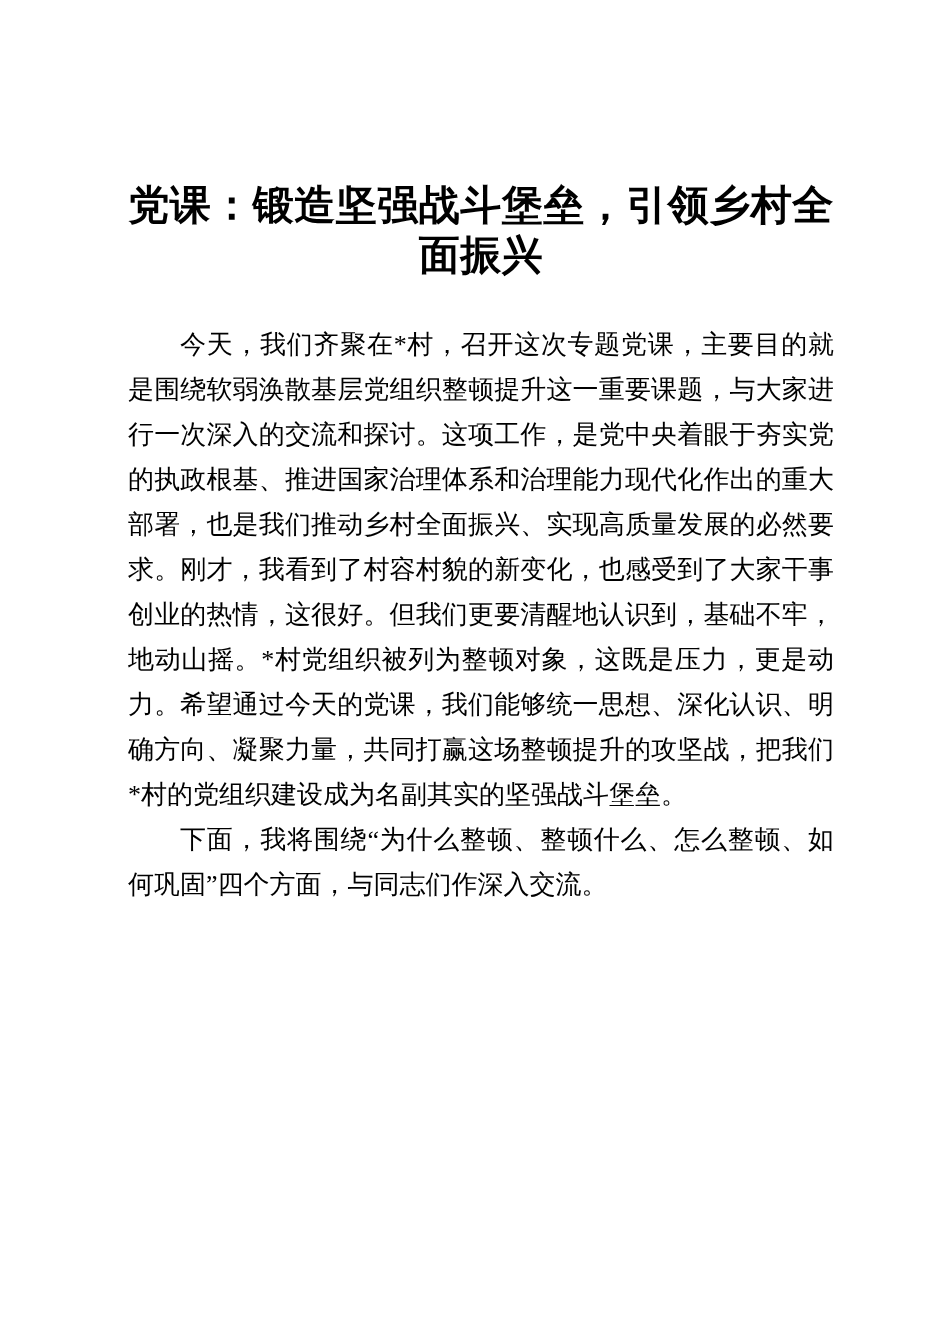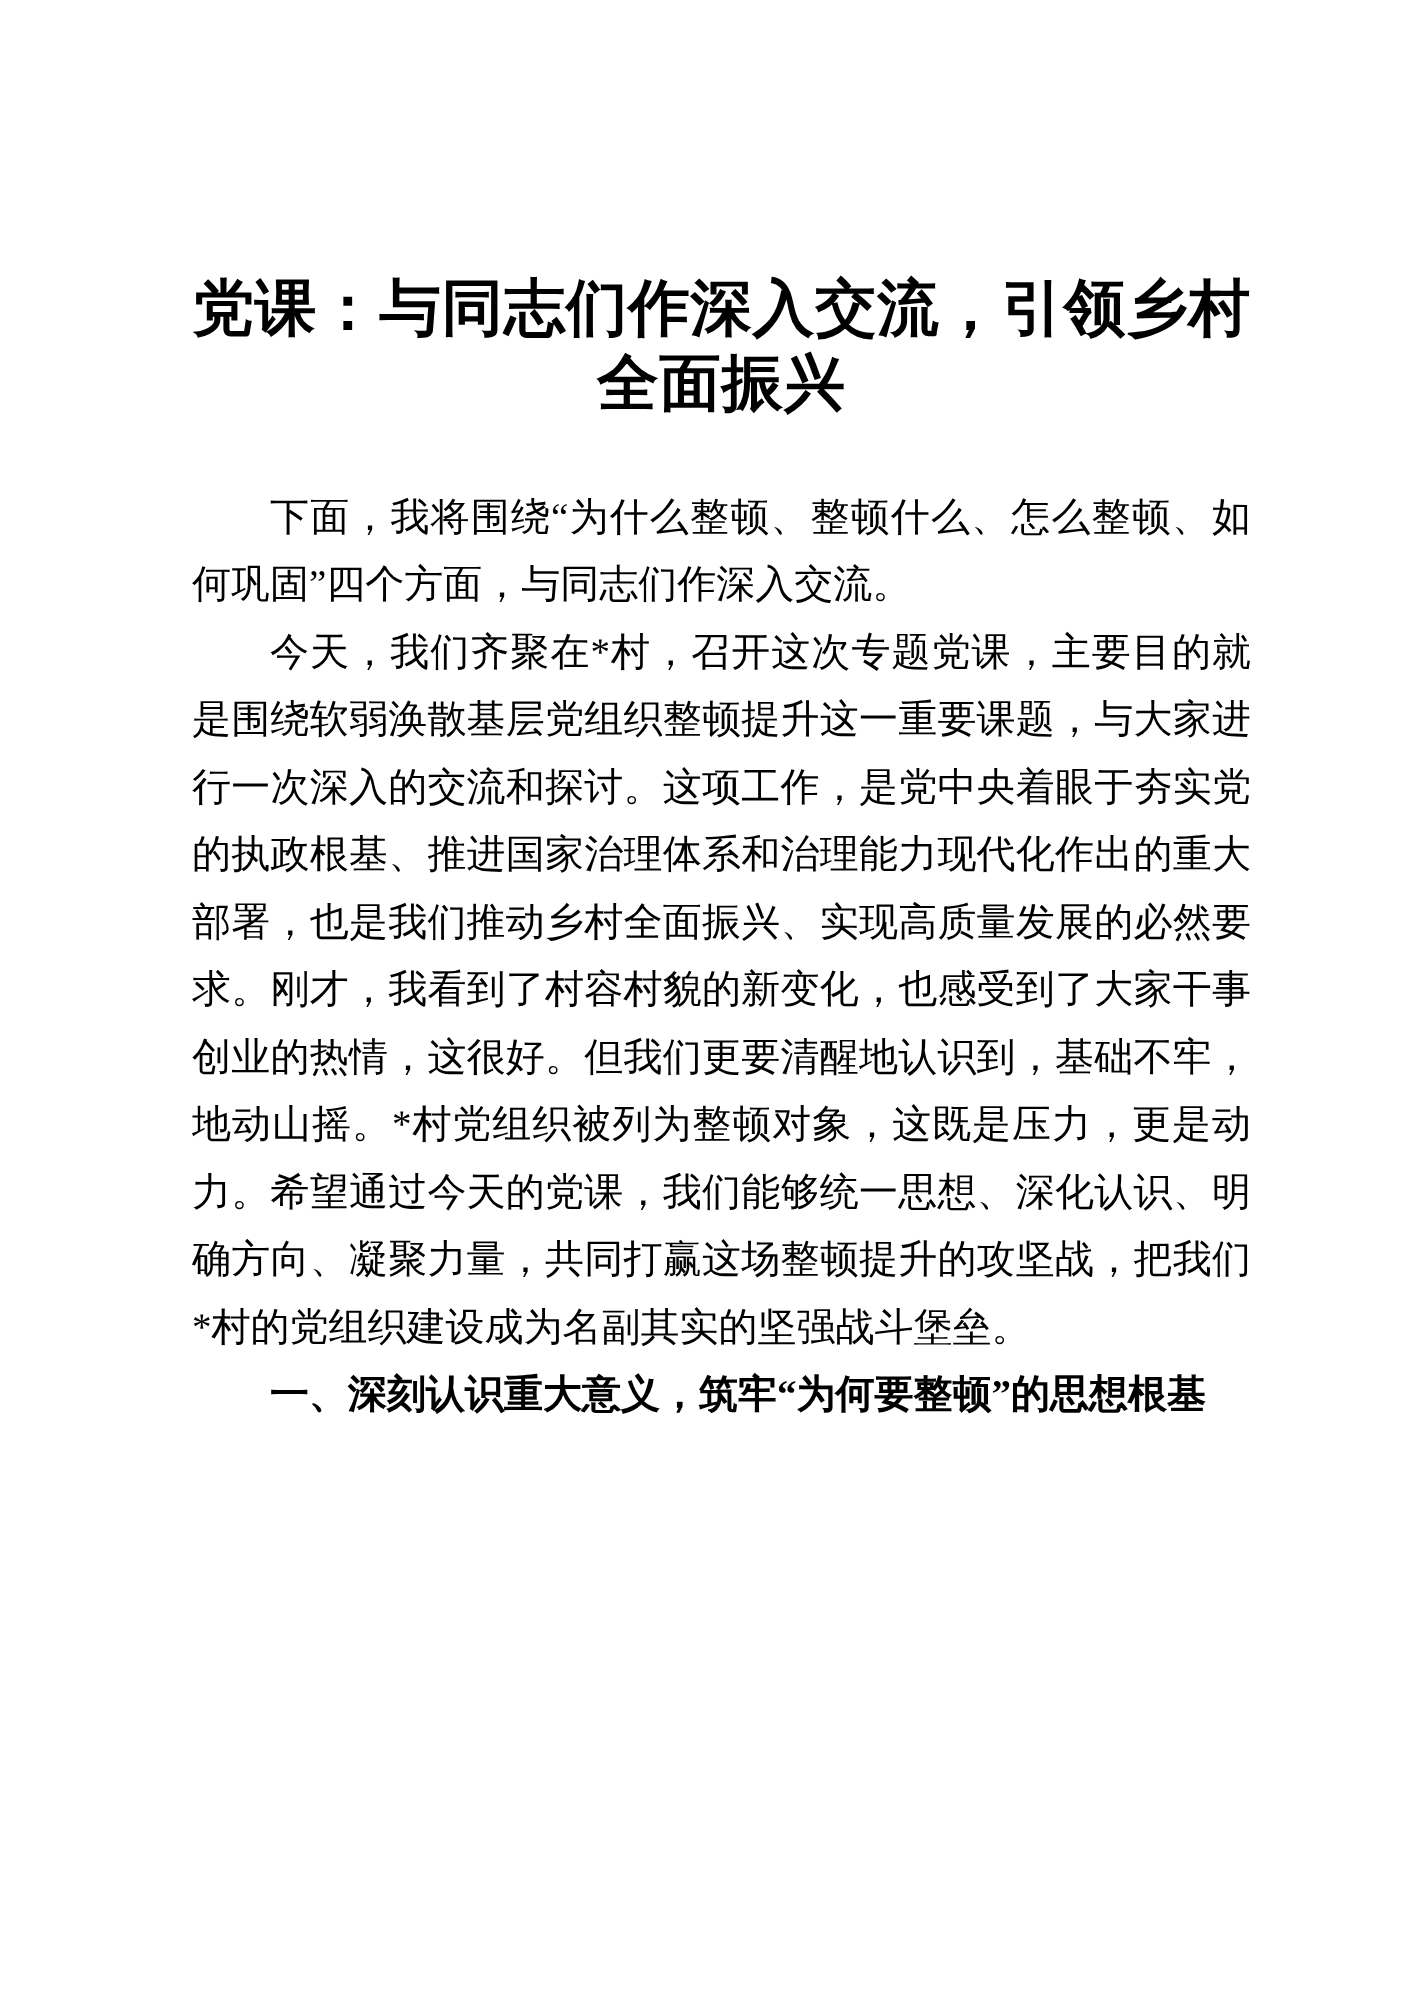--- a/index.html
+++ b/index.html
@@ -41,22 +41,21 @@
     text-indent: 0;
   }
   .section-heading {
     font-weight: 700;
   }
 </style>
 </head>
 <body>
 
 <div class="page">
-  <h1 class="doc-title">党课：与同志们作深入交流，引领乡村全面振兴</h1>
+  <h1 class="doc-title">党课：锻造坚强战斗堡垒，引领乡村全面振兴</h1>
 
+
+  <p class="para">今天，我们齐聚在*村，召开这次专题党课，主要目的就是围绕软弱涣散基层党组织整顿提升这一重要课题，与大家进行一次深入的交流和探讨。这项工作，是党中央着眼于夯实党的执政根基、推进国家治理体系和治理能力现代化作出的重大部署，也是我们推动乡村全面振兴、实现高质量发展的必然要求。刚才，我看到了村容村貌的新变化，也感受到了大家干事创业的热情，这很好。但我们更要清醒地认识到，基础不牢，地动山摇。*村党组织被列为整顿对象，这既是压力，更是动力。希望通过今天的党课，我们能够统一思想、深化认识、明确方向、凝聚力量，共同打赢这场整顿提升的攻坚战，把我们*村的党组织建设成为名副其实的坚强战斗堡垒。</p>
 
   <p class="para">下面，我将围绕“为什么整顿、整顿什么、怎么整顿、如何巩固”四个方面，与同志们作深入交流。</p>
 
-  <p class="para">今天，我们齐聚在*村，召开这次专题党课，主要目的就是围绕软弱涣散基层党组织整顿提升这一重要课题，与大家进行一次深入的交流和探讨。这项工作，是党中央着眼于夯实党的执政根基、推进国家治理体系和治理能力现代化作出的重大部署，也是我们推动乡村全面振兴、实现高质量发展的必然要求。刚才，我看到了村容村貌的新变化，也感受到了大家干事创业的热情，这很好。但我们更要清醒地认识到，基础不牢，地动山摇。*村党组织被列为整顿对象，这既是压力，更是动力。希望通过今天的党课，我们能够统一思想、深化认识、明确方向、凝聚力量，共同打赢这场整顿提升的攻坚战，把我们*村的党组织建设成为名副其实的坚强战斗堡垒。</p>
-
-  <p class="para section-heading">一、深刻认识重大意义，筑牢“为何要整顿”的思想根基</p>
 
 </div>
 
 </body></html>

